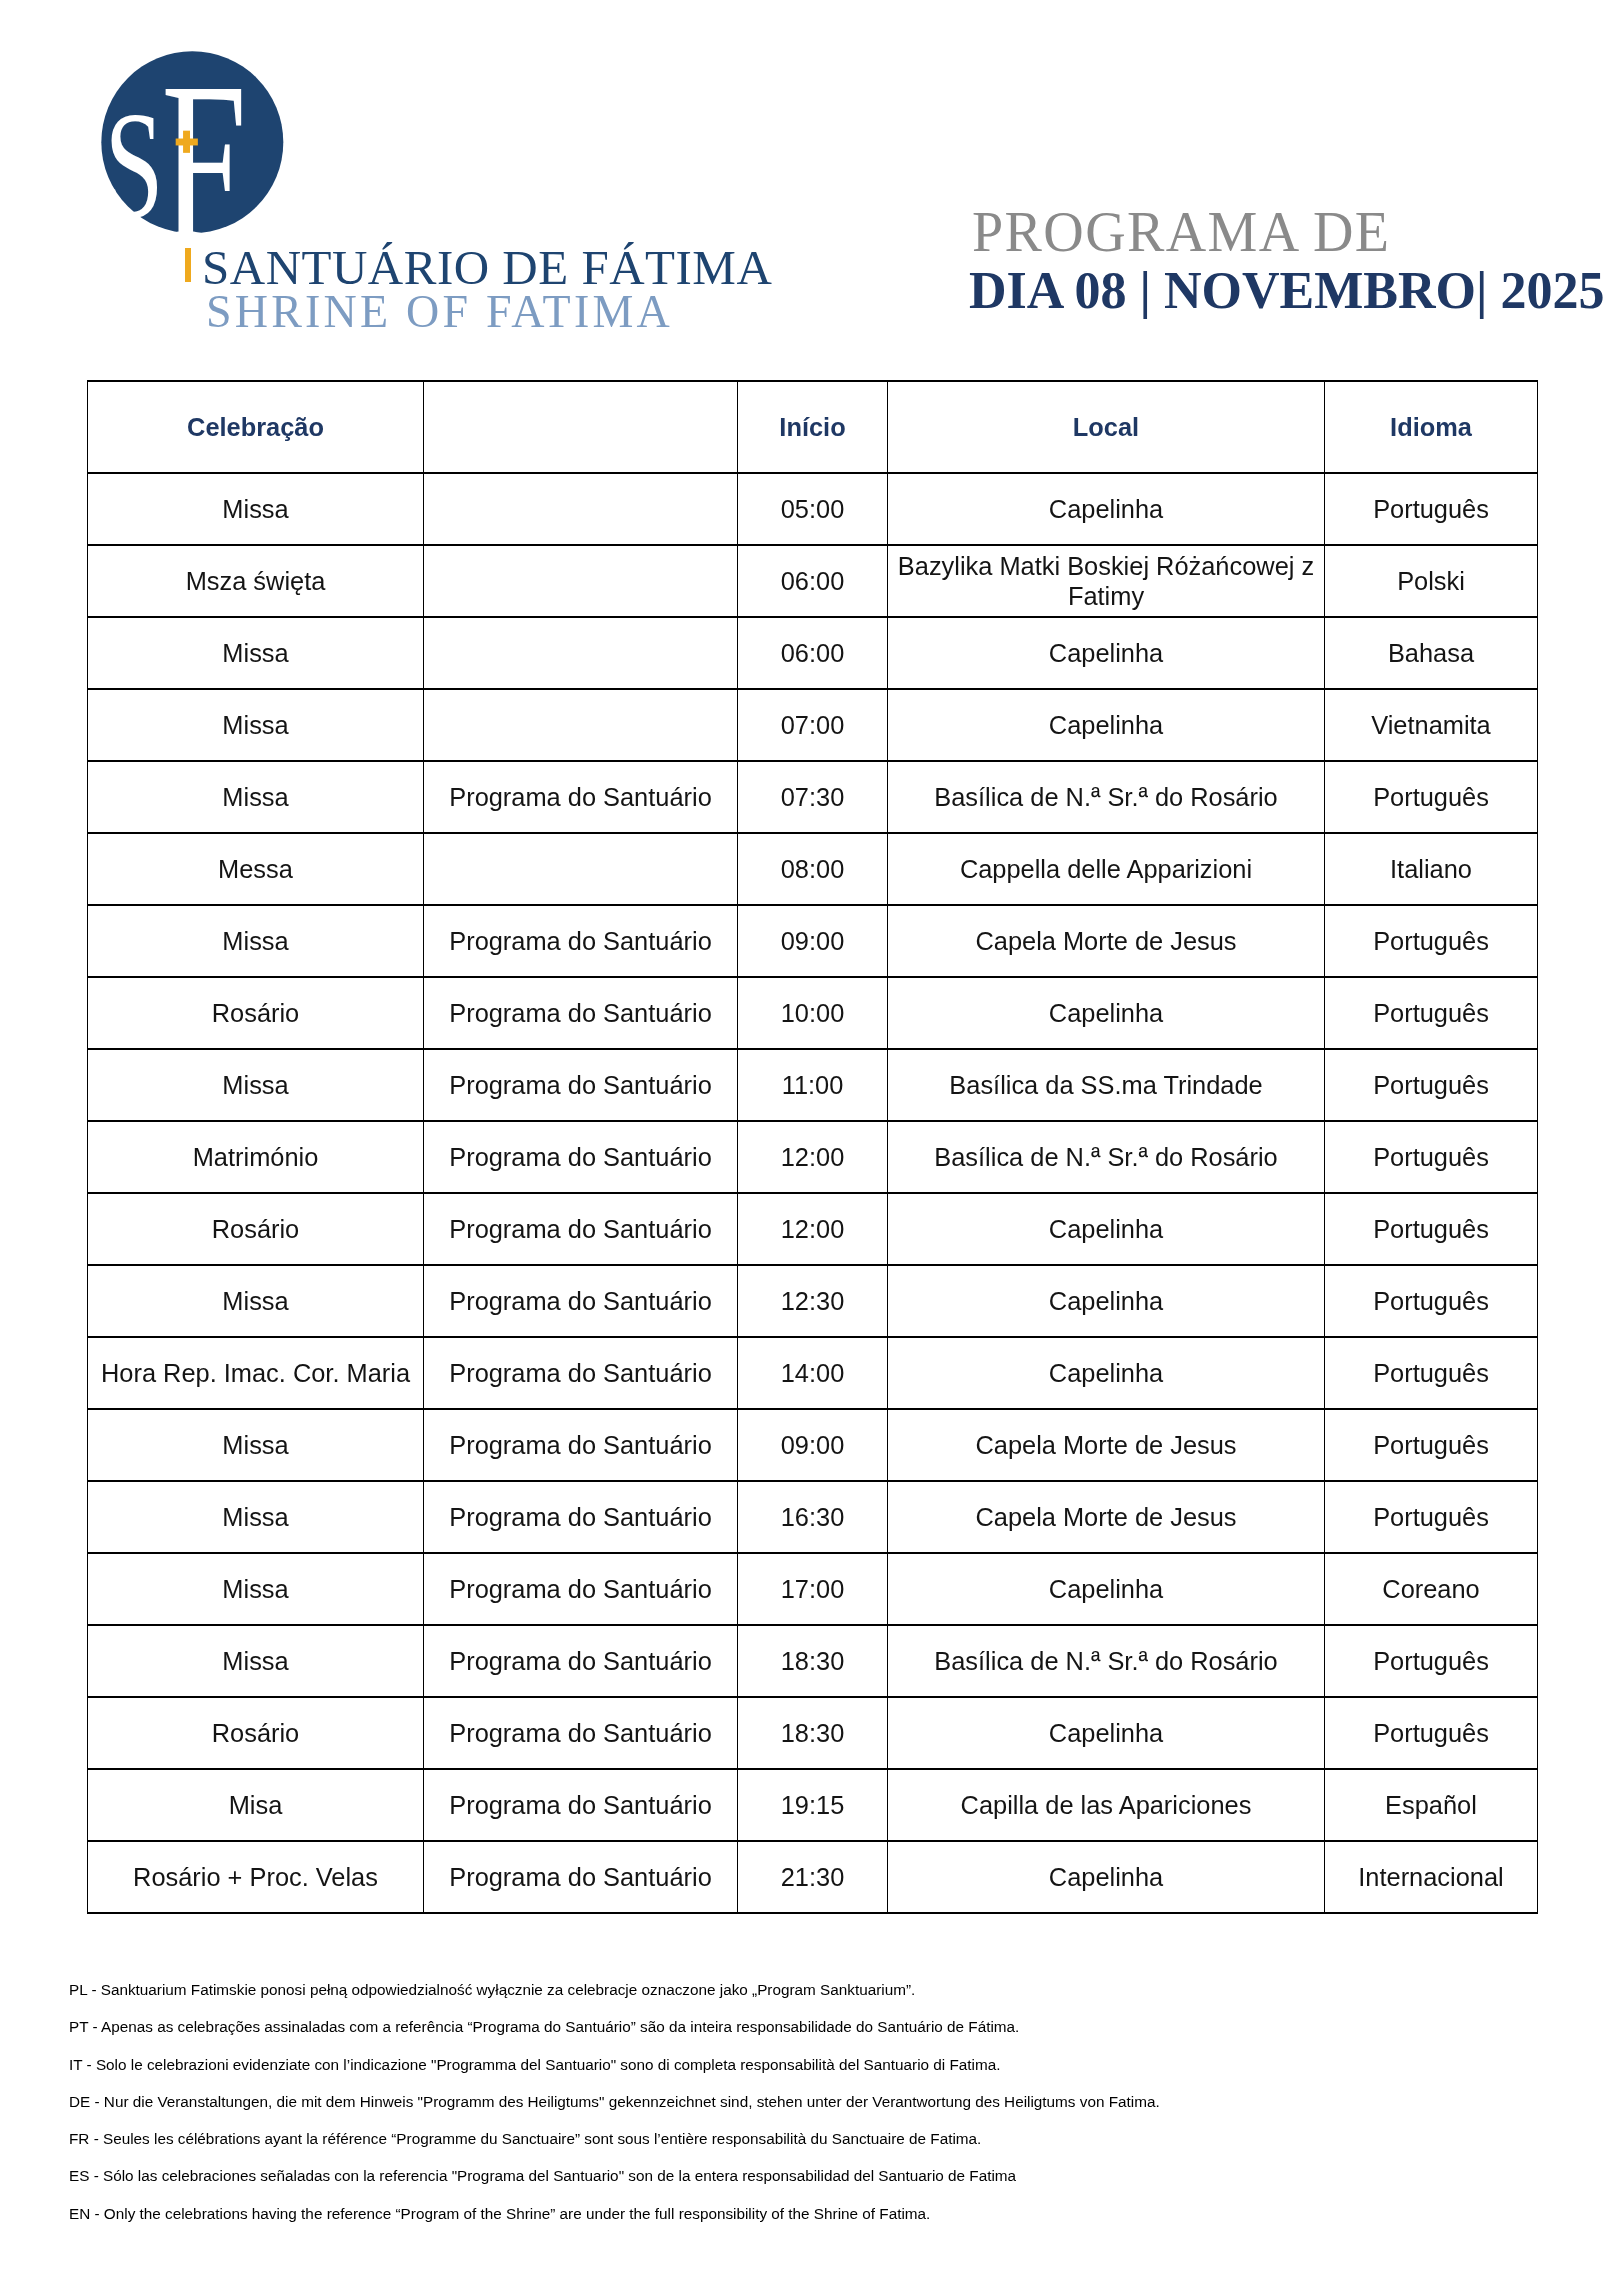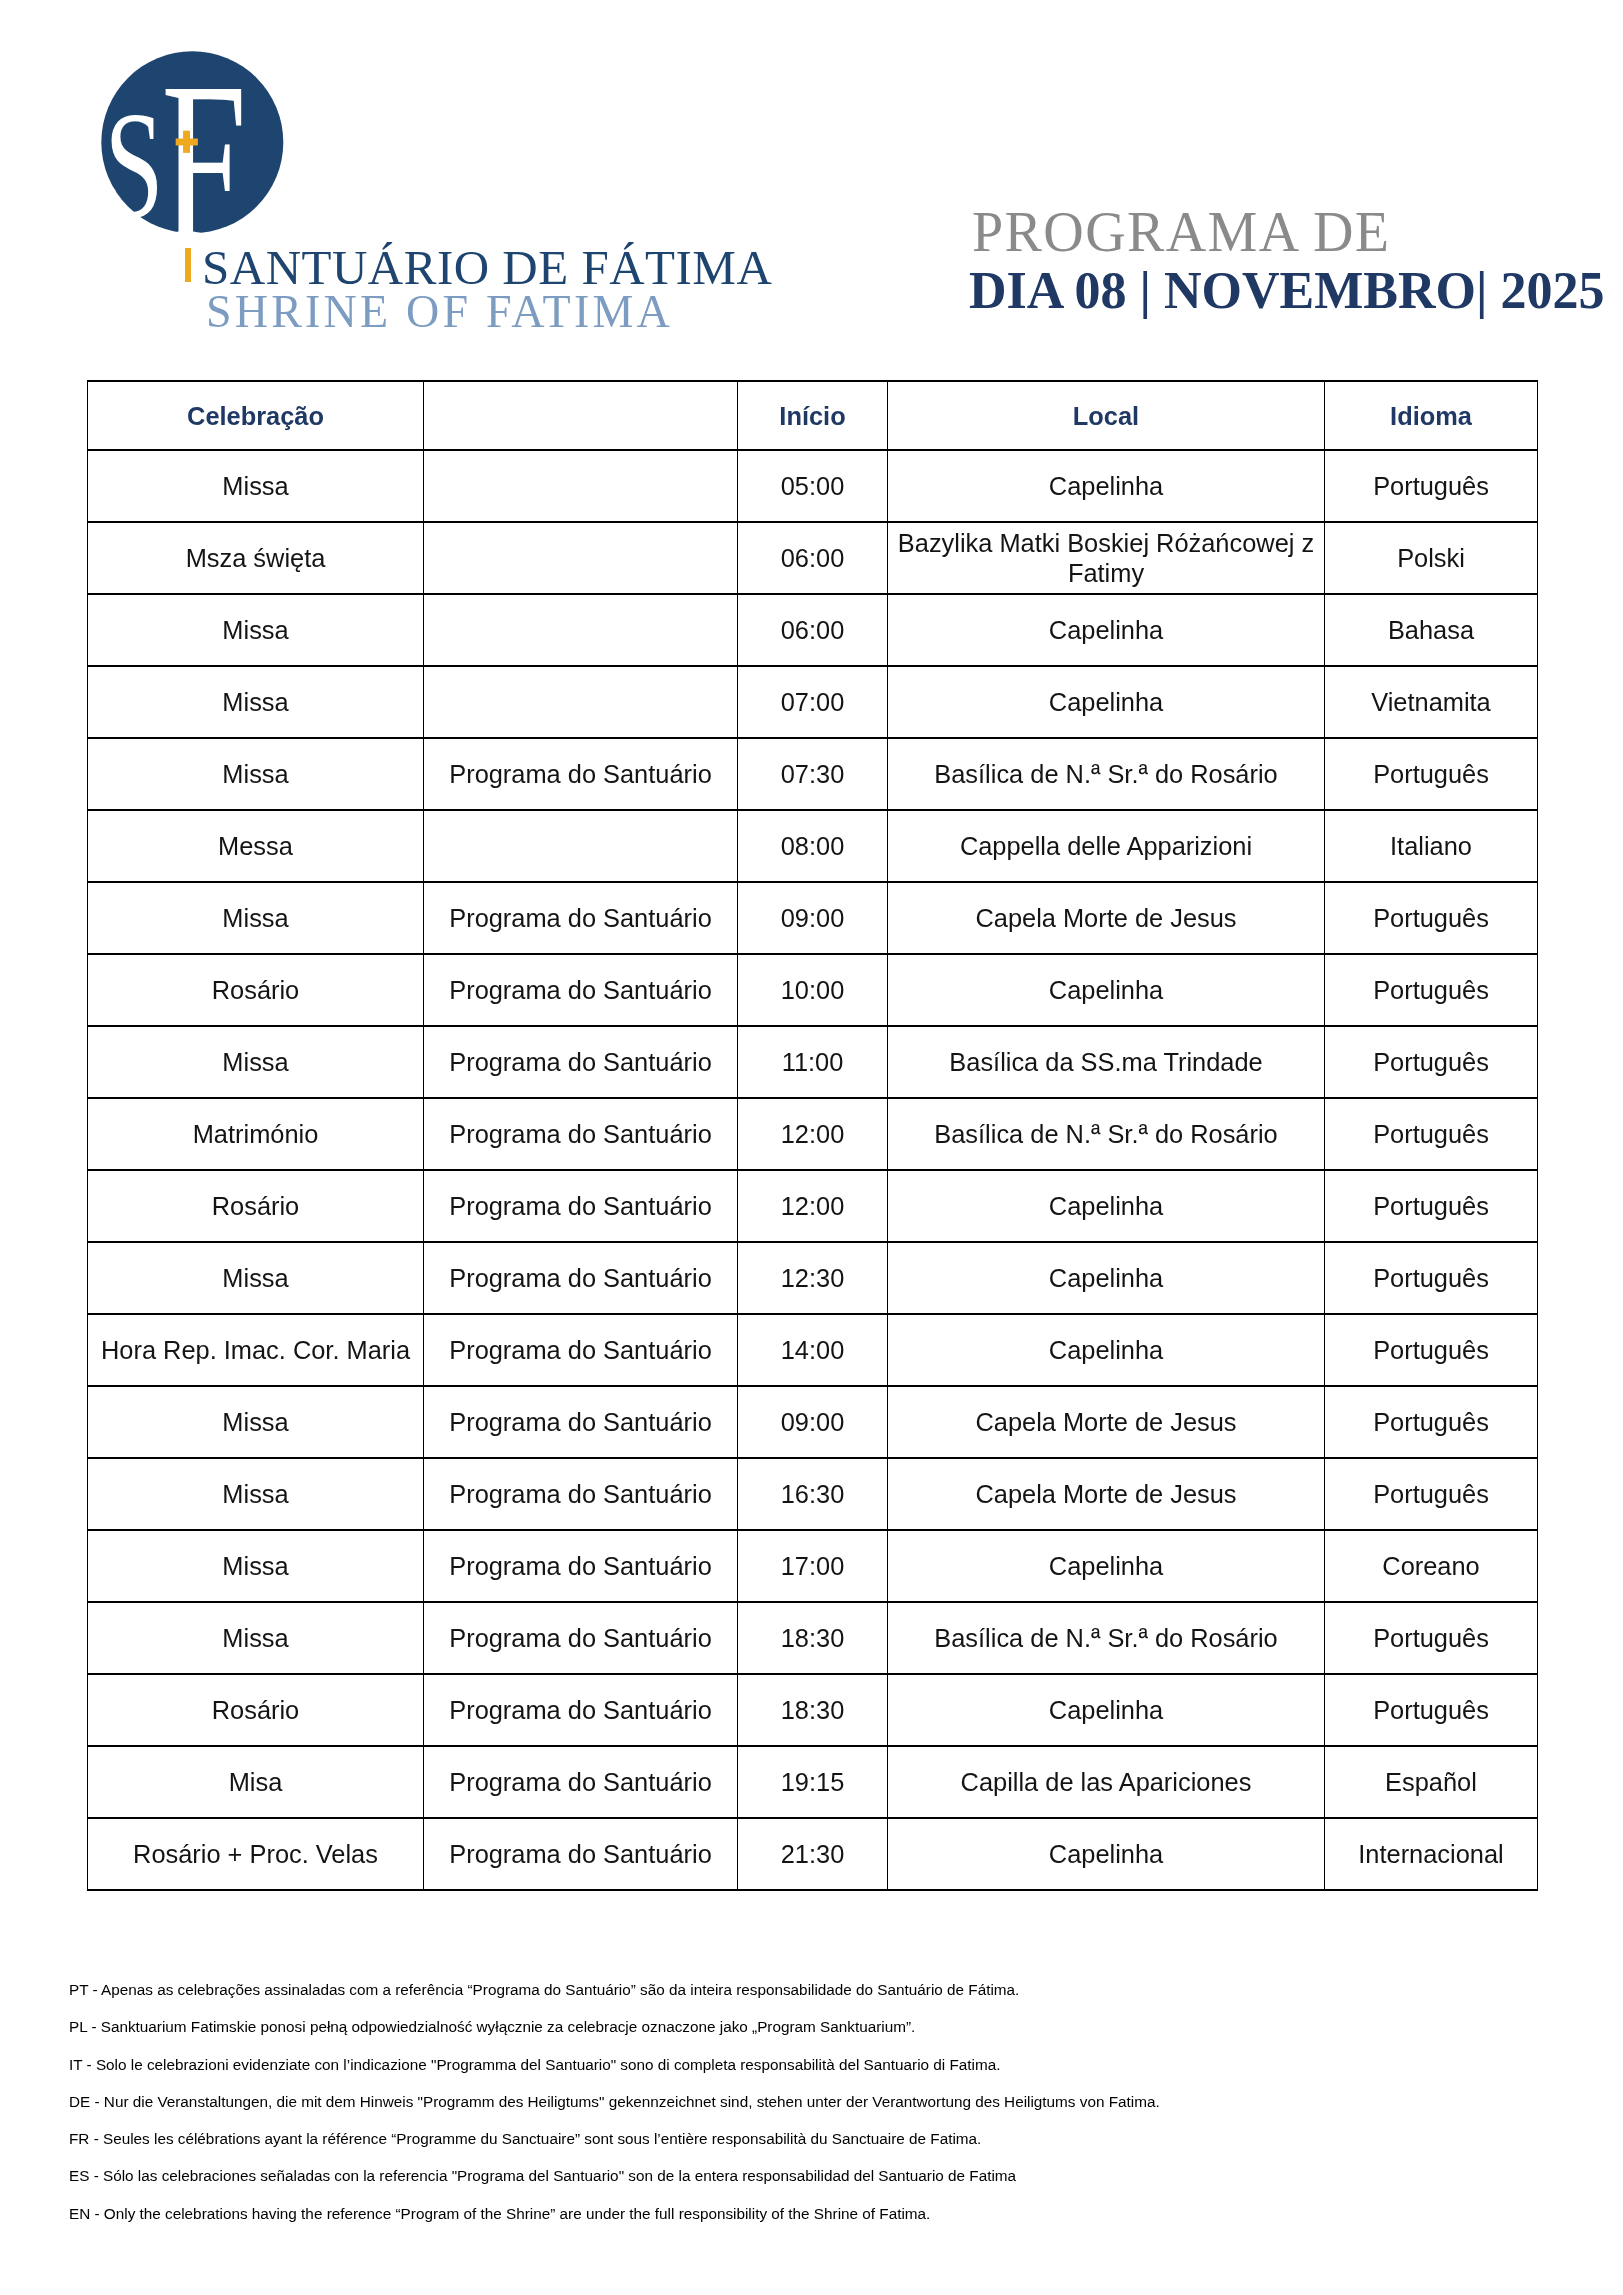--- a/index.html
+++ b/index.html
@@ -42,21 +42,21 @@
     position:absolute;left:87px;top:380px;width:1451px;
     border-collapse:collapse;table-layout:fixed;
   }
   table.schedule th, table.schedule td{
     border-left:1.9px solid var(--border);border-right:1.9px solid var(--border);
     border-top:2.3px solid var(--border);border-bottom:2.3px solid var(--border);
     text-align:center;vertical-align:middle;
     font-size:25.4px;line-height:30px;padding:0 7.4px;
     overflow:hidden;
   }
-  table.schedule thead tr{height:69px;}
+  table.schedule thead tr{height:92px;}
   table.schedule tbody tr{height:72px;}
   table.schedule th{color:var(--navy);font-weight:700;}
   table.schedule td{color:var(--text);font-weight:400;}
   
   .footnotes{position:absolute;left:69px;top:1982px;width:1504px;}
   .footnotes p{
     margin:0 0 22px 0;font-size:15.3px;line-height:15.3px;color:#000;
     white-space:nowrap;
   }
 </style>
@@ -235,21 +235,21 @@
         <td>Rosário + Proc. Velas</td>
         <td>Programa do Santuário</td>
         <td>21:30</td>
         <td>Capelinha</td>
         <td>Internacional</td>
       </tr>
     </tbody>
 </table>
 
 <div class="footnotes">
+    <p>PL - Sanktuarium Fatimskie ponosi pełną odpowiedzialność wyłącznie za celebracje oznaczone jako „Program Sanktuarium”.</p>
     <p>PT - Apenas as celebrações assinaladas com a referência “Programa do Santuário” são da inteira responsabilidade do Santuário de Fátima.</p>
-    <p>PL - Sanktuarium Fatimskie ponosi pełną odpowiedzialność wyłącznie za celebracje oznaczone jako „Program Sanktuarium”.</p>
     <p>IT - Solo le celebrazioni evidenziate con l’indicazione "Programma del Santuario" sono di completa responsabilità del Santuario di Fatima.</p>
     <p>DE - Nur die Veranstaltungen, die mit dem Hinweis "Programm des Heiligtums" gekennzeichnet sind, stehen unter der Verantwortung des Heiligtums von Fatima.</p>
     <p>FR - Seules les célébrations ayant la référence “Programme du Sanctuaire” sont sous l’entière responsabilità du Sanctuaire de Fatima.</p>
     <p>ES - Sólo las celebraciones señaladas con la referencia "Programa del Santuario" son de la entera responsabilidad del Santuario de Fatima</p>
     <p>EN - Only the celebrations having the reference “Program of the Shrine” are under the full responsibility of the Shrine of Fatima.</p>
   </div>
 
 
 </body></html>

